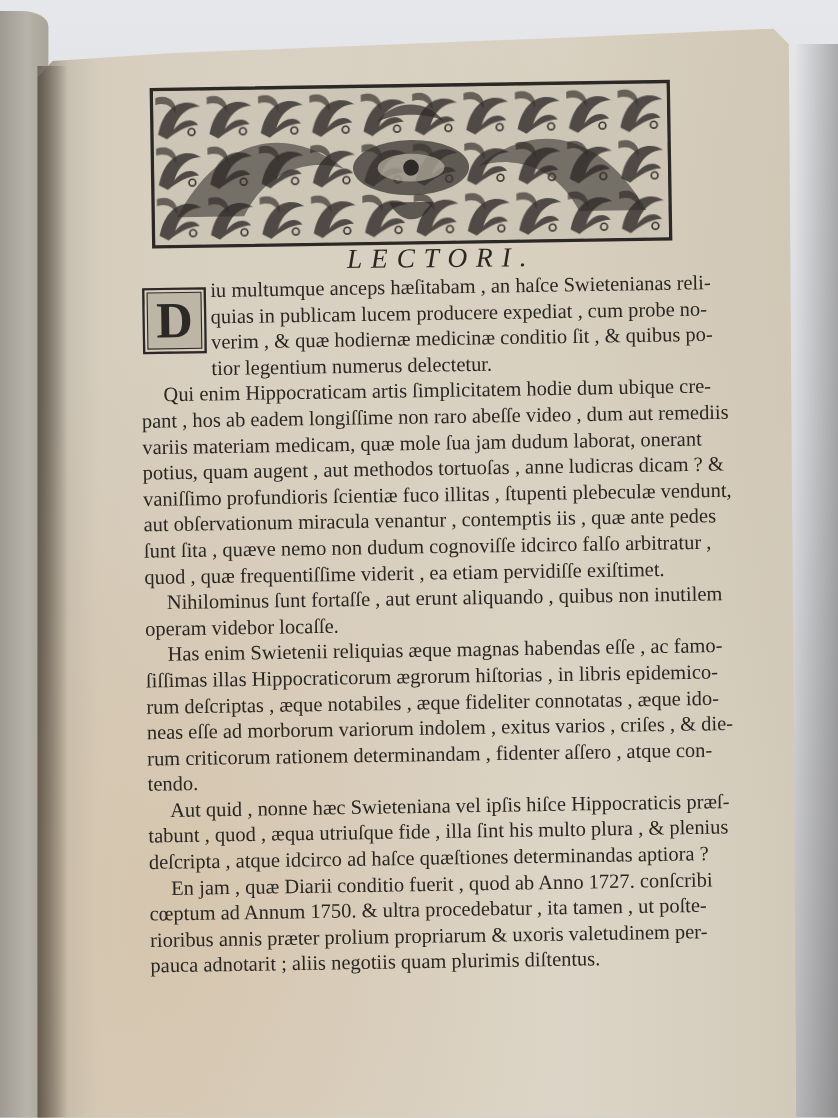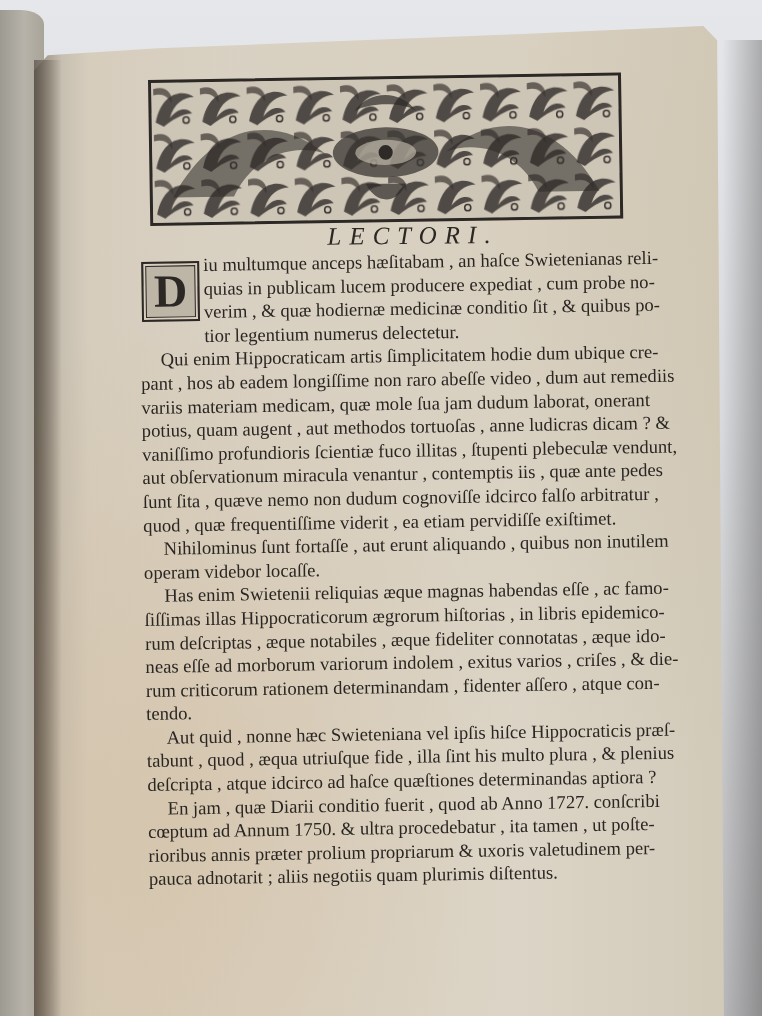--- a/index.html
+++ b/index.html
@@ -27,21 +27,21 @@
       radial-gradient(ellipse at 20% 80%, rgba(210,180,140,0.35), rgba(0,0,0,0) 45%),
       radial-gradient(ellipse at 80% 20%, rgba(200,185,160,0.25), rgba(0,0,0,0) 50%),
       linear-gradient(90deg,#8c8579 0%,#c7bfb1 4%,#d6cdbd 8%,#d9d1c3 30%,#dcd5c7 70%,#d2cab9 100%);
     clip-path:polygon(2% 3.5%, 18% 2.8%, 40% 2.2%, 70% 1.4%, 97% 0.6%, 99% 2%, 100% 100%, 0% 100%, 0% 5%);
   }
   .gutter-shade {
     position:absolute; left:34px; top:60px; width:28px; height:960px;
     background:linear-gradient(90deg,rgba(60,50,40,0.55),rgba(60,50,40,0));
   }
   .content {
-    position:absolute; left:12px; top:0; width:632px; height:1016px;
+    position:absolute; left:0; top:0; width:632px; height:1016px;
   }
   .headpiece {
     position:absolute; left:136px; top:80px; width:467px; height:140px;
     transform:rotate(-0.9deg);
     transform-origin:left top;
     border:3px solid #2b2826;
     box-shadow: inset 0 0 0 3px #d9d1c3, inset 0 0 0 4px #2b2826;
     background:#cfc7b8;
     overflow:hidden;
   }

